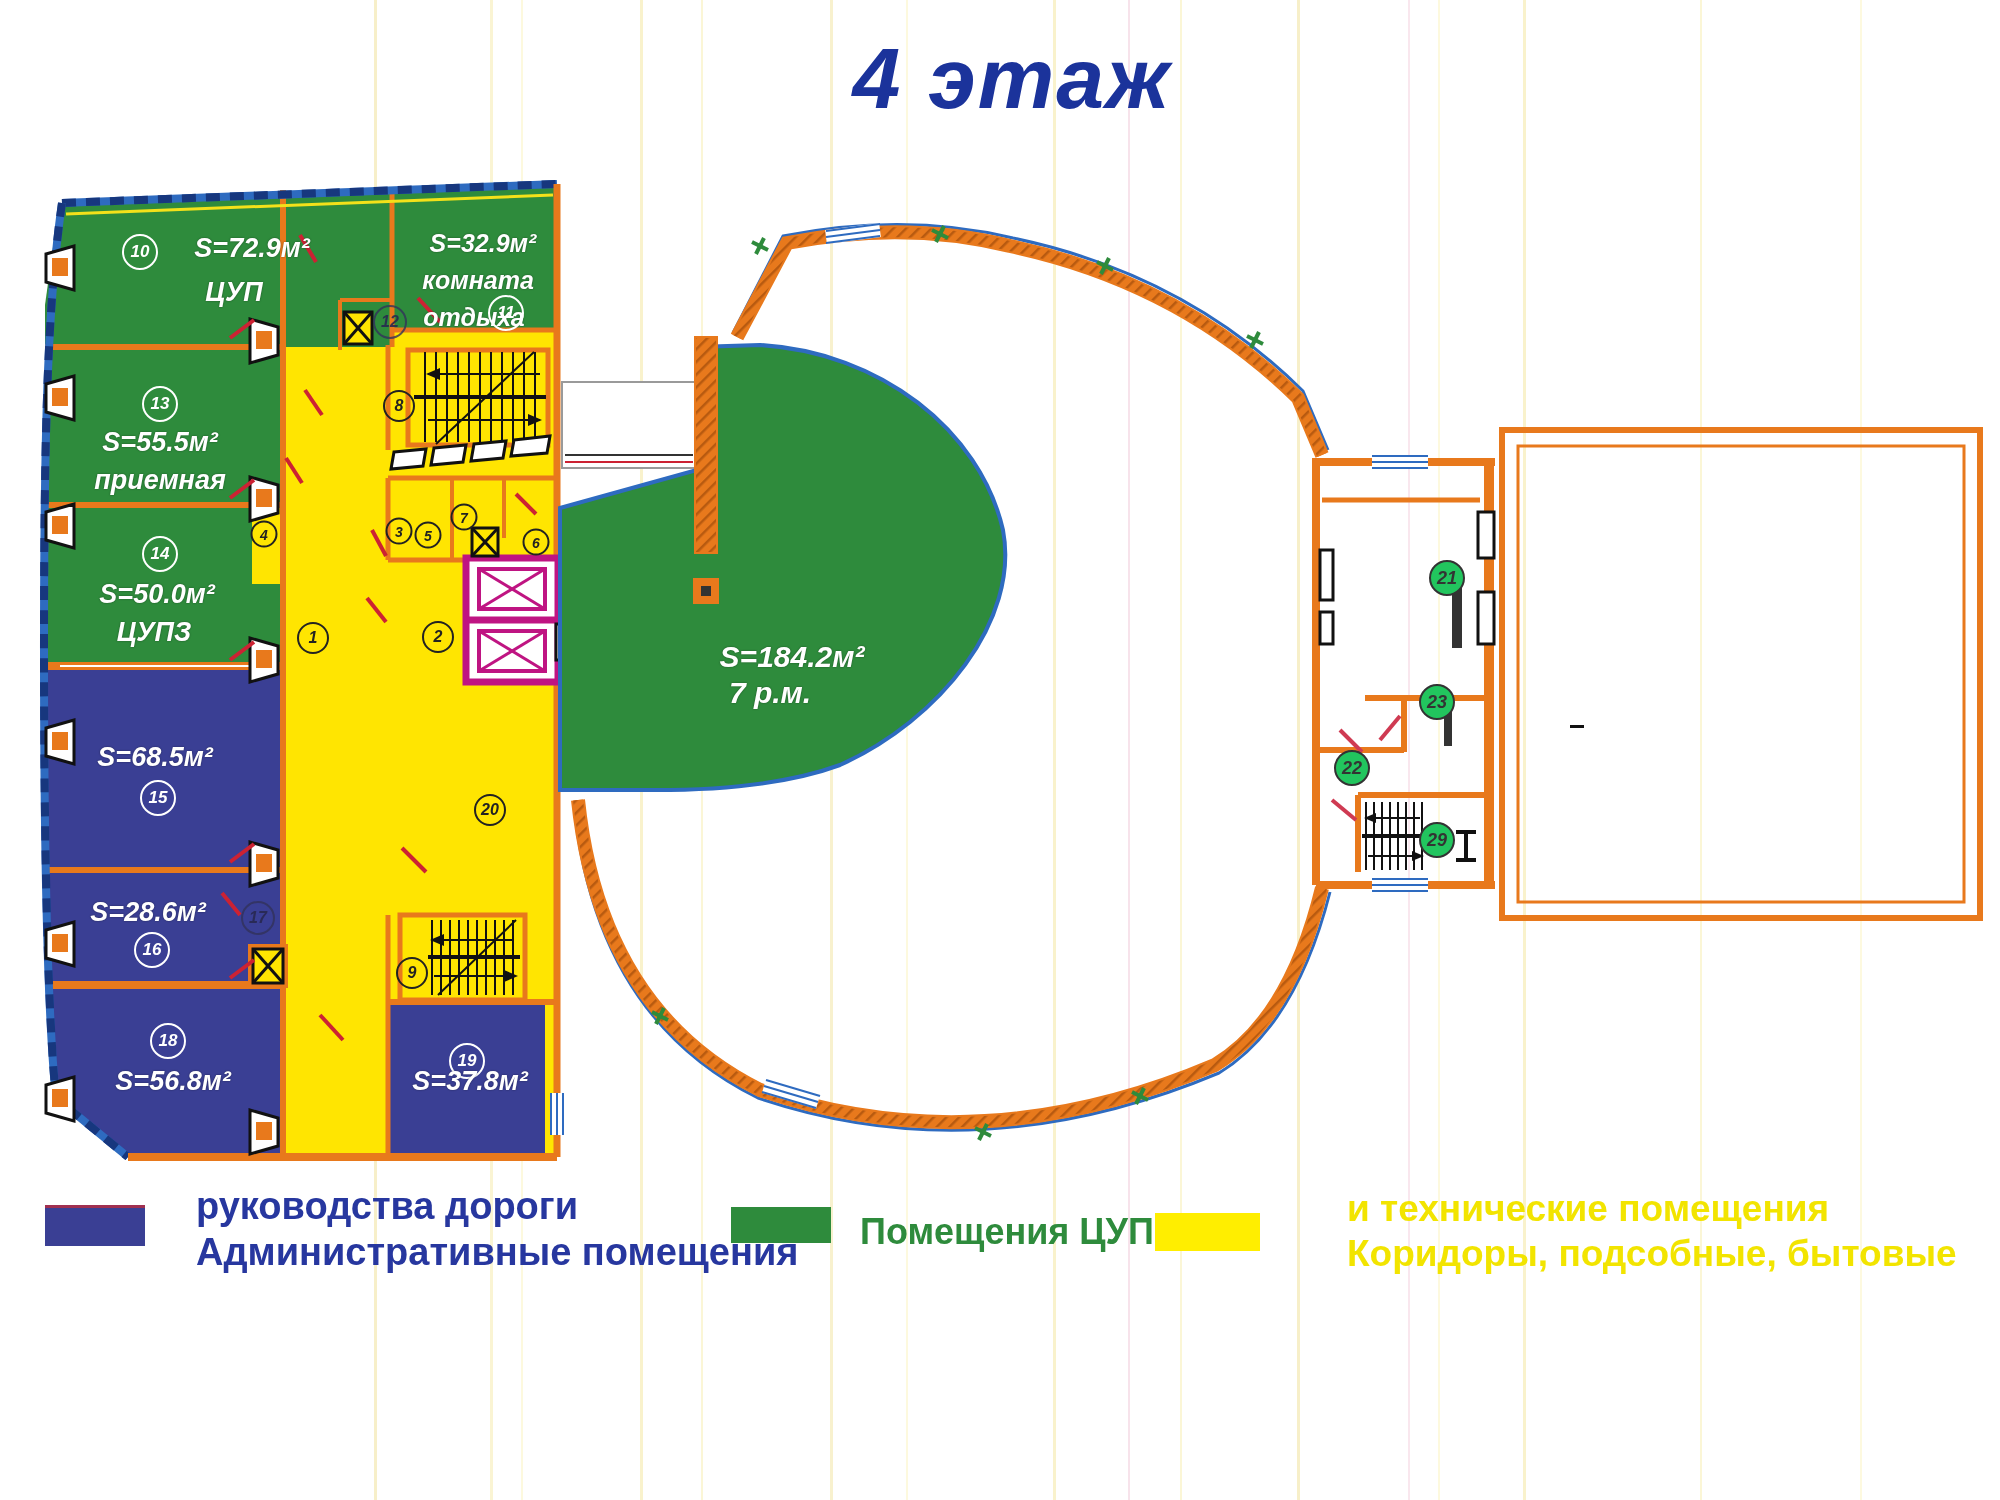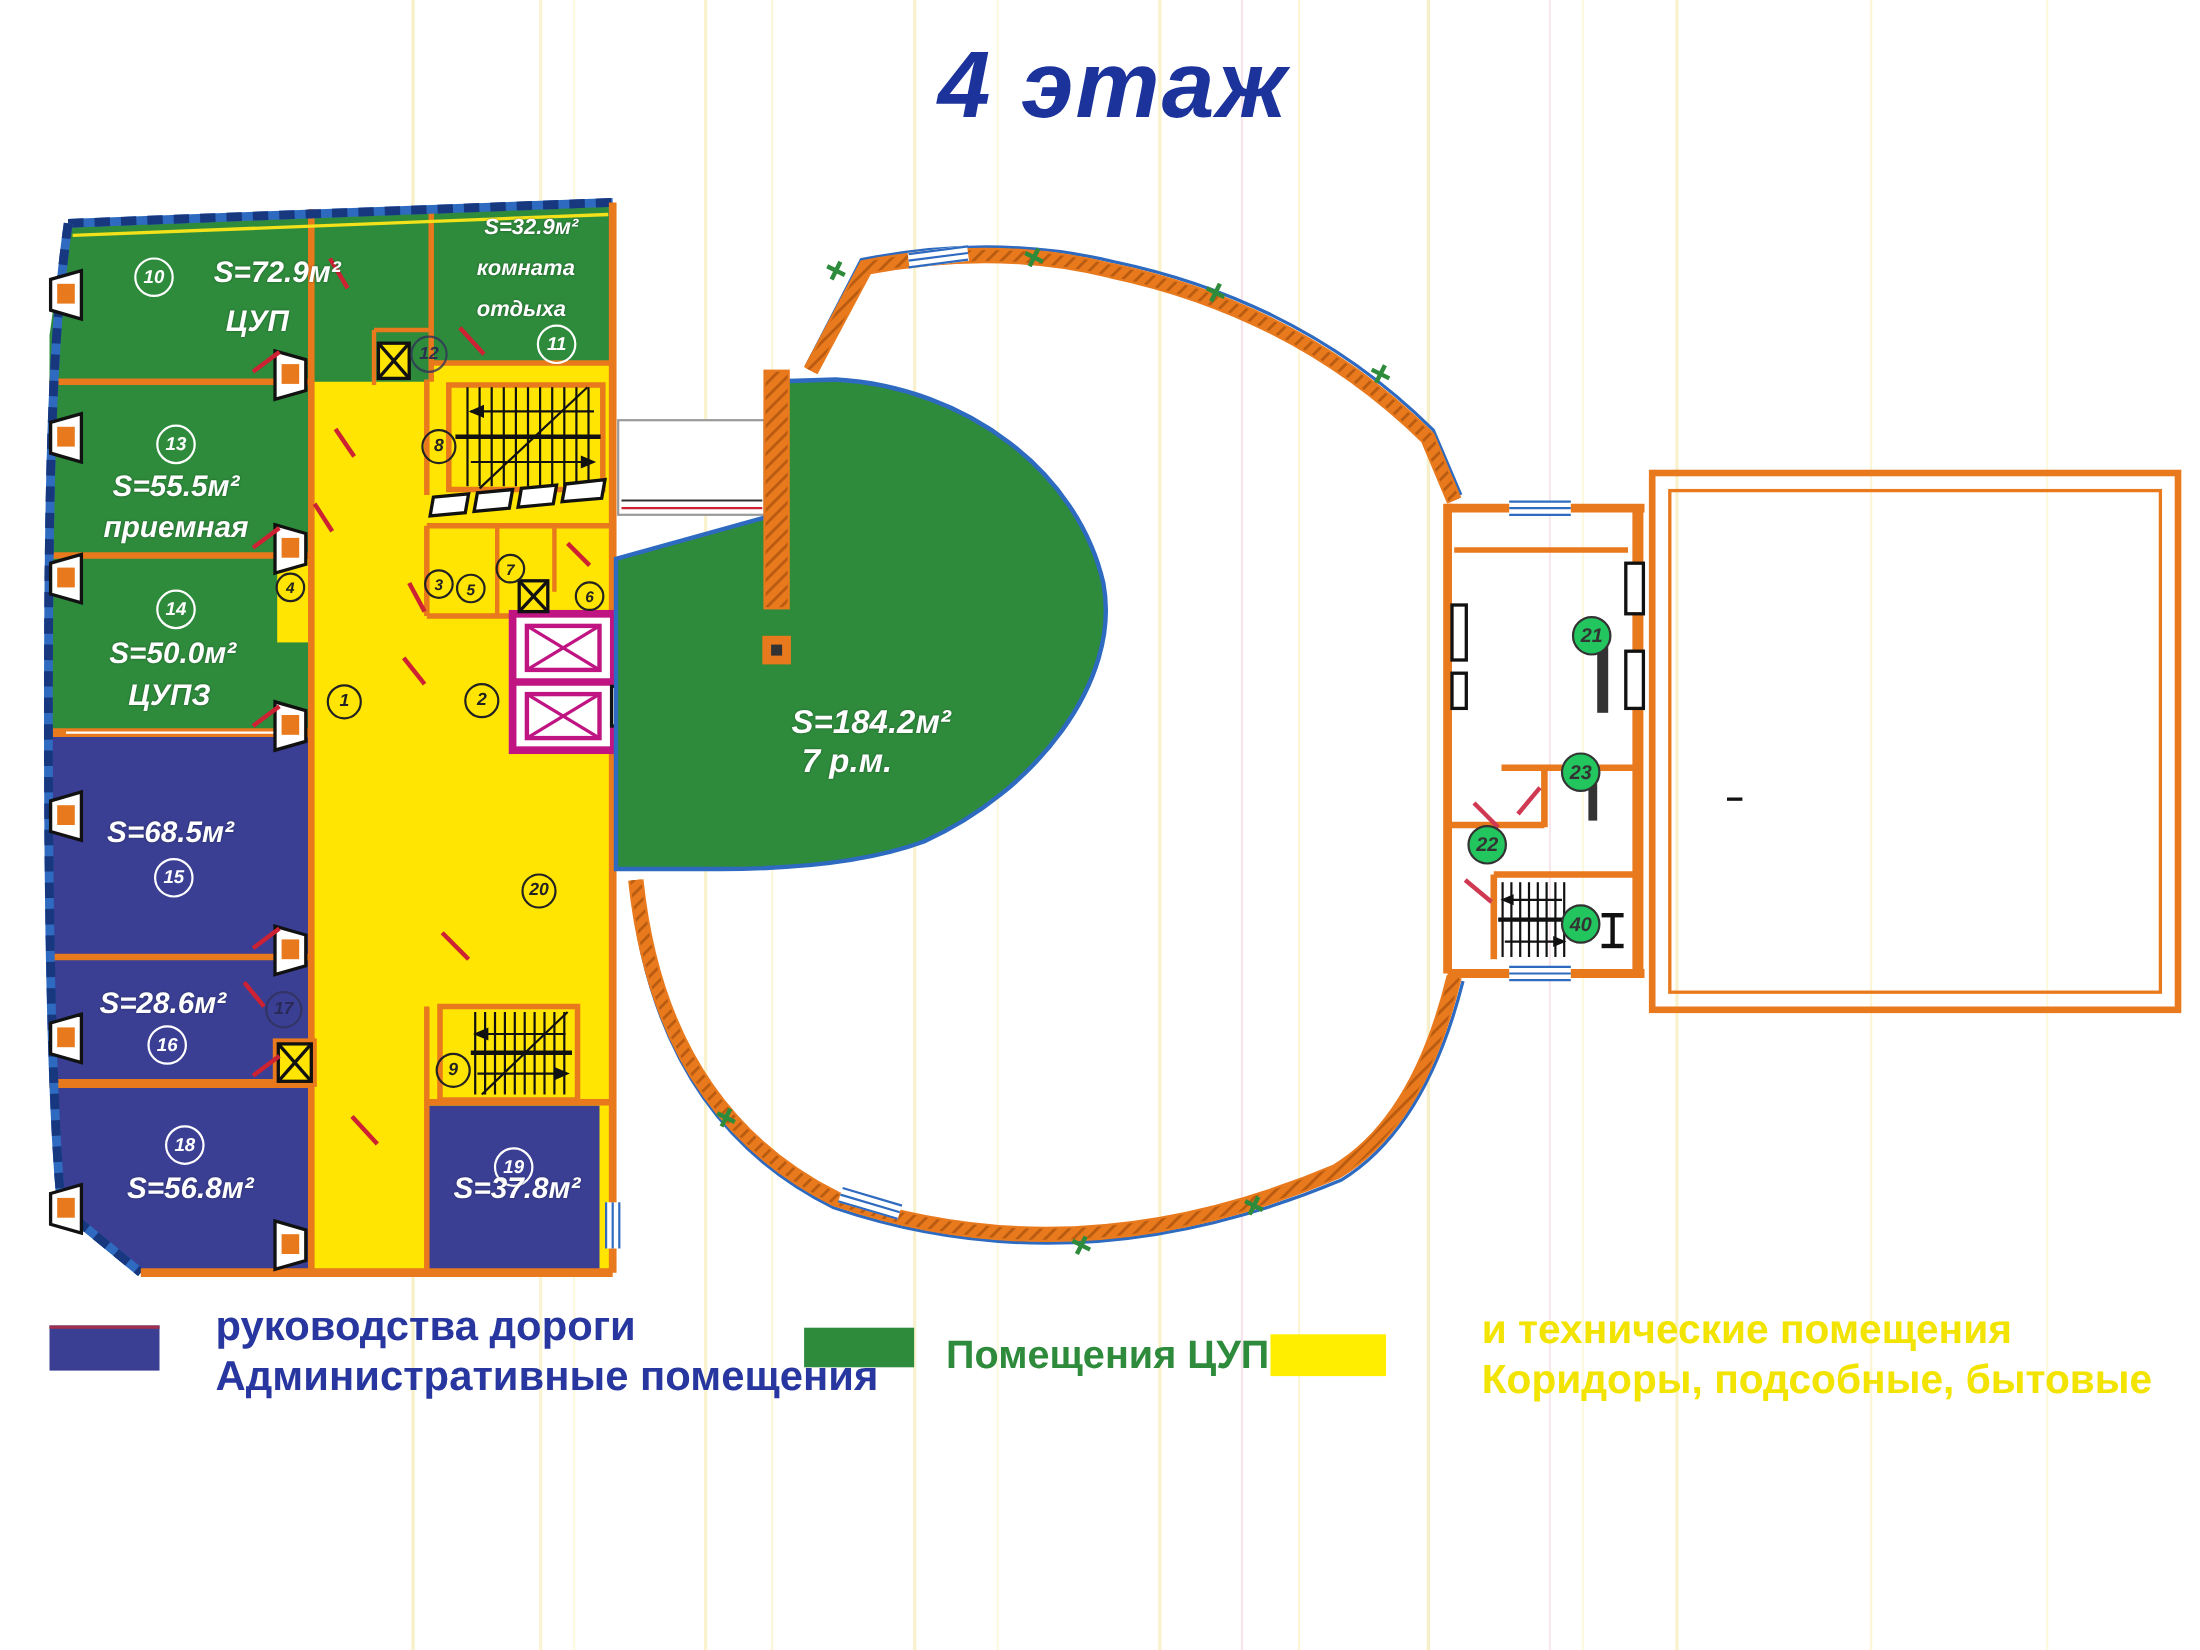--- a/index.html
+++ b/index.html
@@ -2,21 +2,21 @@
 <html><head>
 <meta charset="utf-8">
 <style>
   html,body{margin:0;padding:0;background:#ffffff;}
   #stage{position:relative;width:2000px;height:1500px;background:#ffffff;overflow:hidden;
          font-family:"Liberation Sans", sans-serif;}
   #plan-svg{position:absolute;left:0;top:0;}
   .lbl{position:absolute;transform:translate(-50%,-50%);white-space:nowrap;
        font-style:italic;font-weight:bold;line-height:1;}
   .room-txt{color:#ffffff;font-size:27px;text-shadow:0 0 2px rgba(0,0,0,.45);}
-  .room-txt.small{font-size:20px;}
+  .room-txt.small{font-size:25px;margin-top:36px;}
   .hall-txt{color:#ffffff;font-size:30px;text-shadow:0 0 2px rgba(0,0,0,.45);}
   .circ{position:absolute;transform:translate(-50%,-50%);border-radius:50%;
         display:flex;align-items:center;justify-content:center;
         font-style:italic;font-weight:bold;box-sizing:border-box;}
   .circ.white{width:36px;height:36px;border:2.5px solid #ffffff;color:#ffffff;font-size:17px;}
   .circ.dark{width:32px;height:32px;border:2.5px solid #222222;color:#222222;font-size:16px;background:transparent;}
   .circ.dark.sm{width:27px;height:27px;font-size:14px;}
   .circ.rb{width:36px;height:36px;border:2.5px solid #333333;color:#333333;font-size:18px;background:#22c55e;}
   .circ.faint{width:34px;height:34px;border:2.5px solid rgba(50,50,90,.8);color:rgba(40,40,80,.9);font-size:16px;}
   #title{position:absolute;transform:translate(-50%,-50%);color:#1b339b;
@@ -410,21 +410,21 @@
 <span class="circ dark sm" style="left:464px;top:517px;">7</span>
 <span class="circ dark" style="left:399px;top:406px;">8</span>
 <span class="circ dark" style="left:412px;top:973px;">9</span>
 <span class="circ faint" style="left:390px;top:322px;">12</span>
 <span class="circ faint" style="left:258px;top:918px;">17</span>
 <span class="circ dark" style="left:490px;top:810px;">20</span>
 
 <span class="circ rb" style="left:1447px;top:578px;">21</span>
 <span class="circ rb" style="left:1352px;top:768px;">22</span>
 <span class="circ rb" style="left:1437px;top:702px;">23</span>
-<span class="circ rb" style="left:1437px;top:840px;">40</span>
+<span class="circ rb" style="left:1437px;top:840px;">29</span>
 
 <div>
   <div class="leg-sw" style="left:45px;top:1205px;width:100px;height:38px;background:#3a3f94;border-top:3px solid #a03050;"></div>
   <div class="leg-text" style="left:196px;top:1183px;font-size:38px;color:#27379f;">
     <div>руководства дороги</div>
     <div>Административные помещения</div>
   </div>
   <div class="leg-sw" style="left:731px;top:1207px;width:100px;height:36px;background:#2e8b3c;"></div>
   <div class="leg-text" style="left:860px;top:1210px;font-size:36px;color:#2e8b3c;">Помещения ЦУП</div>
   <div class="leg-sw" style="left:1155px;top:1213px;width:105px;height:38px;background:#ffee00;"></div>

